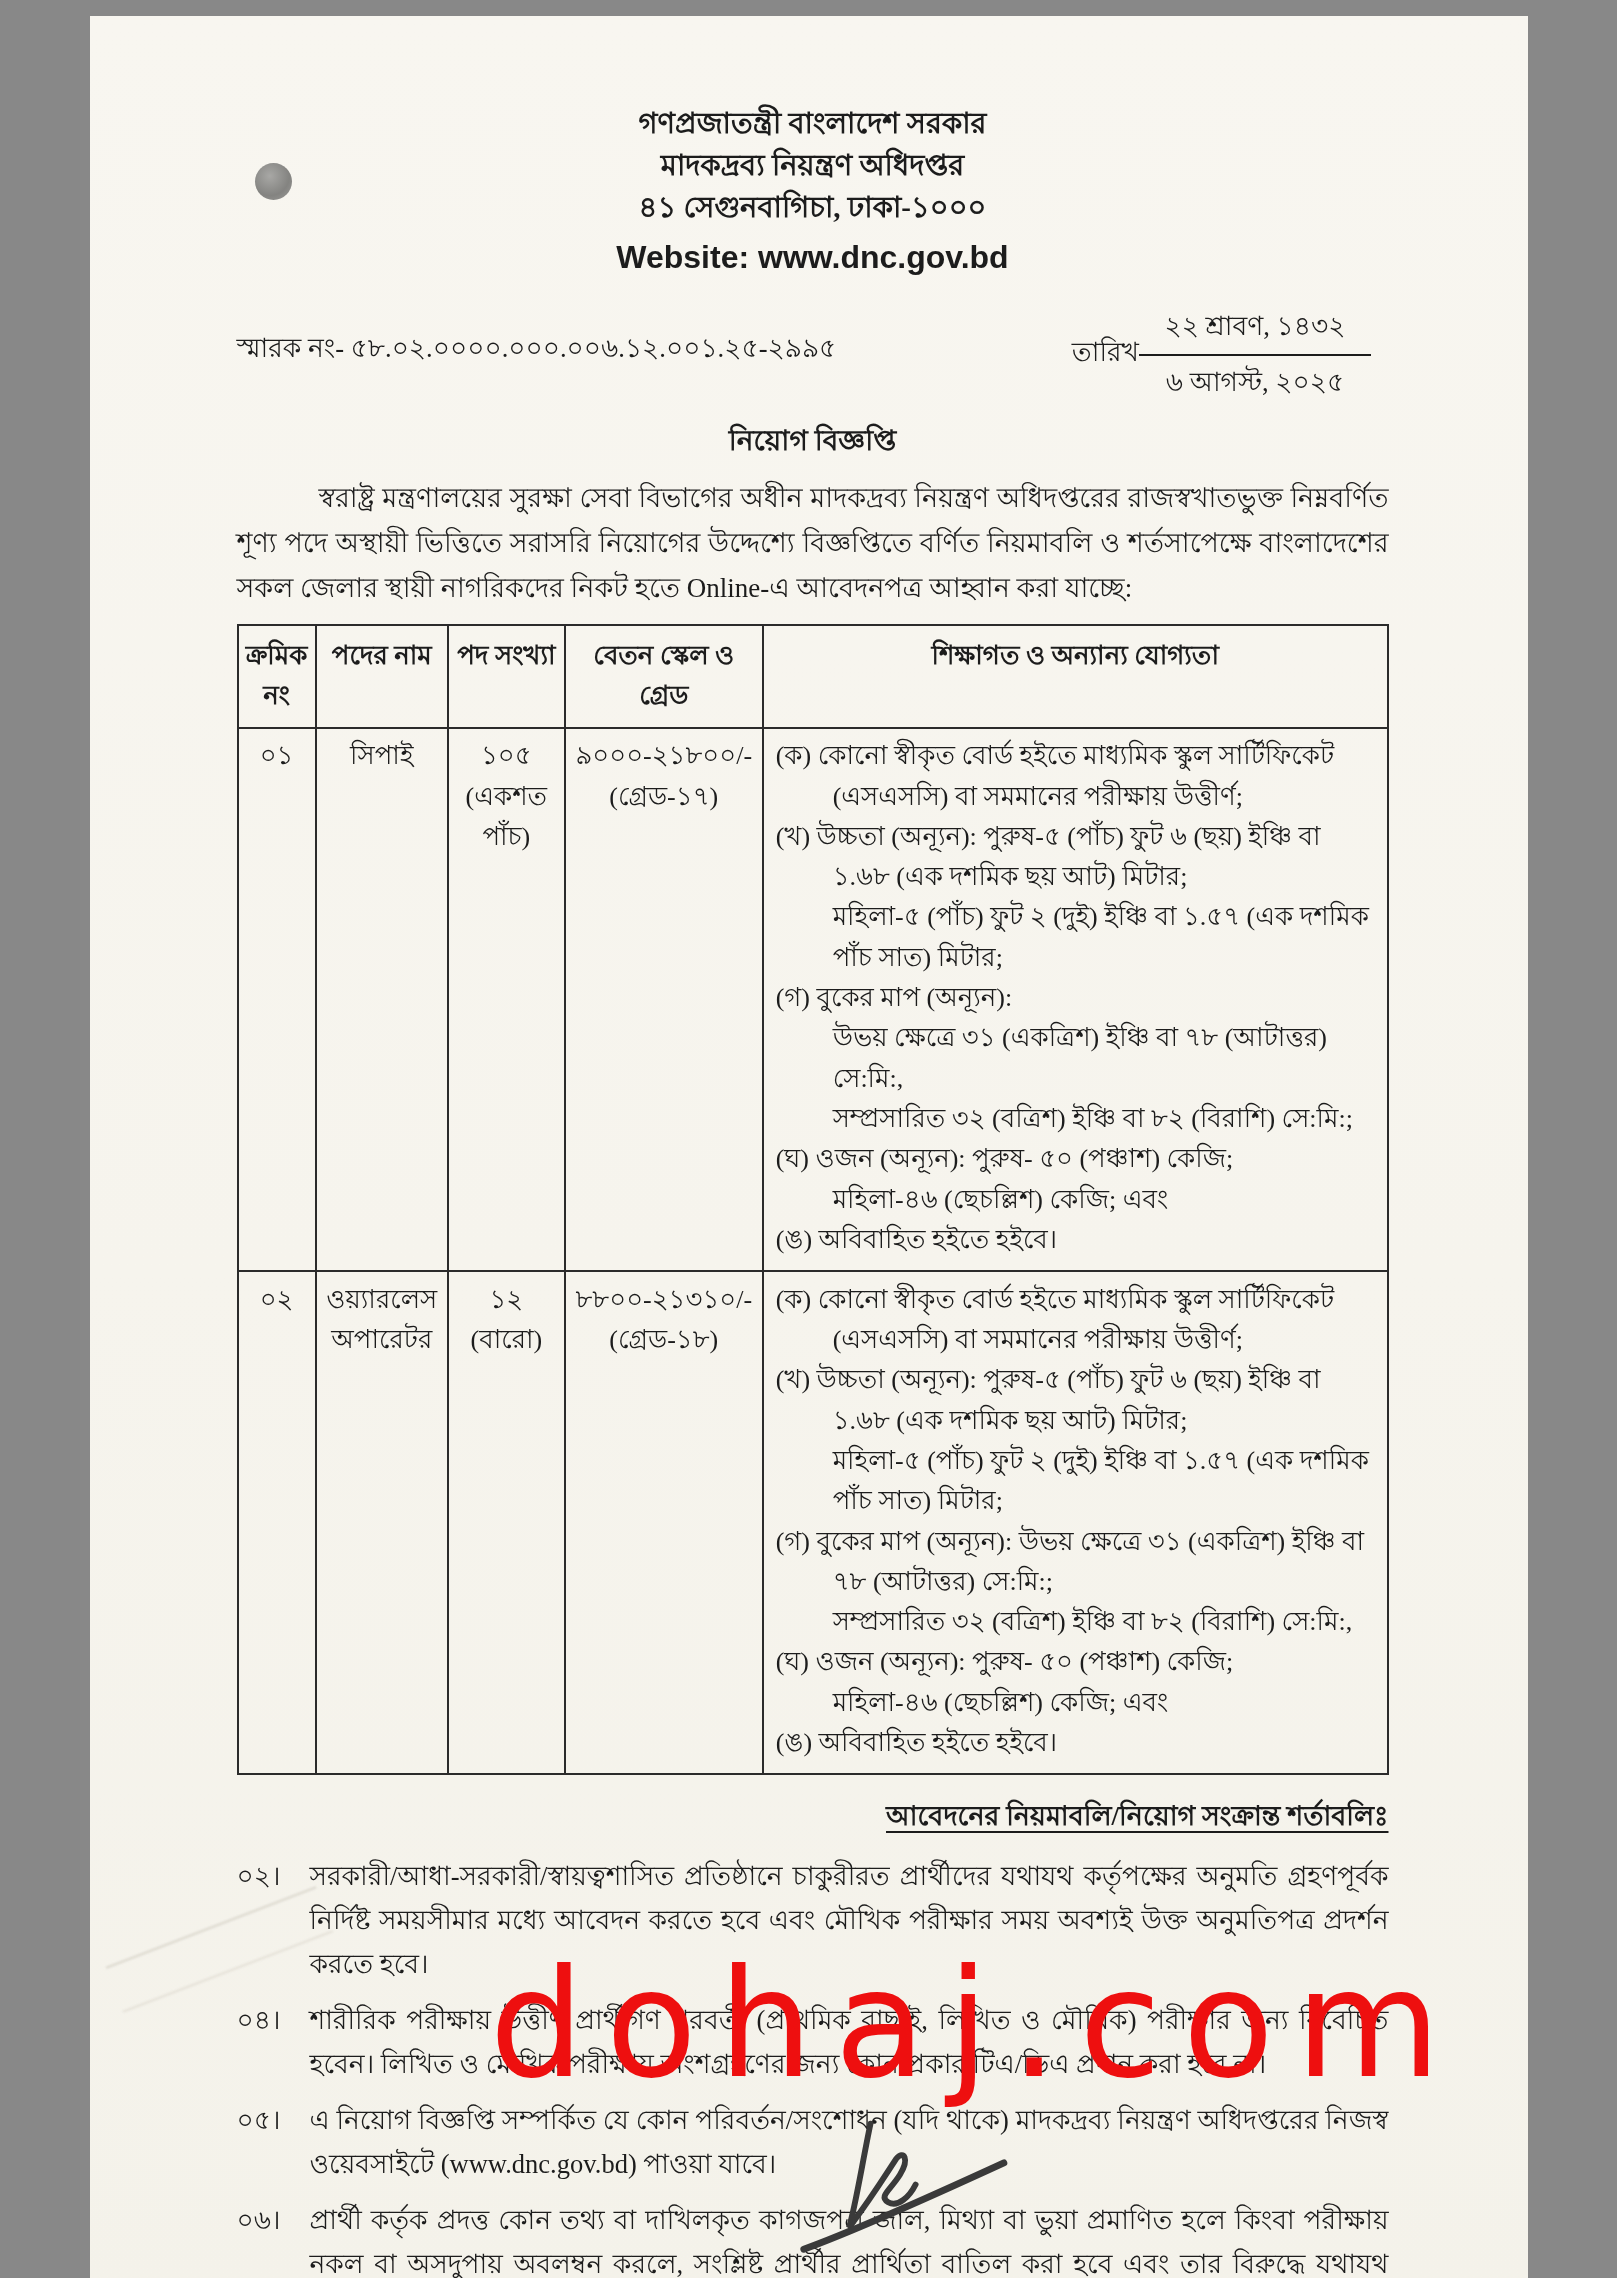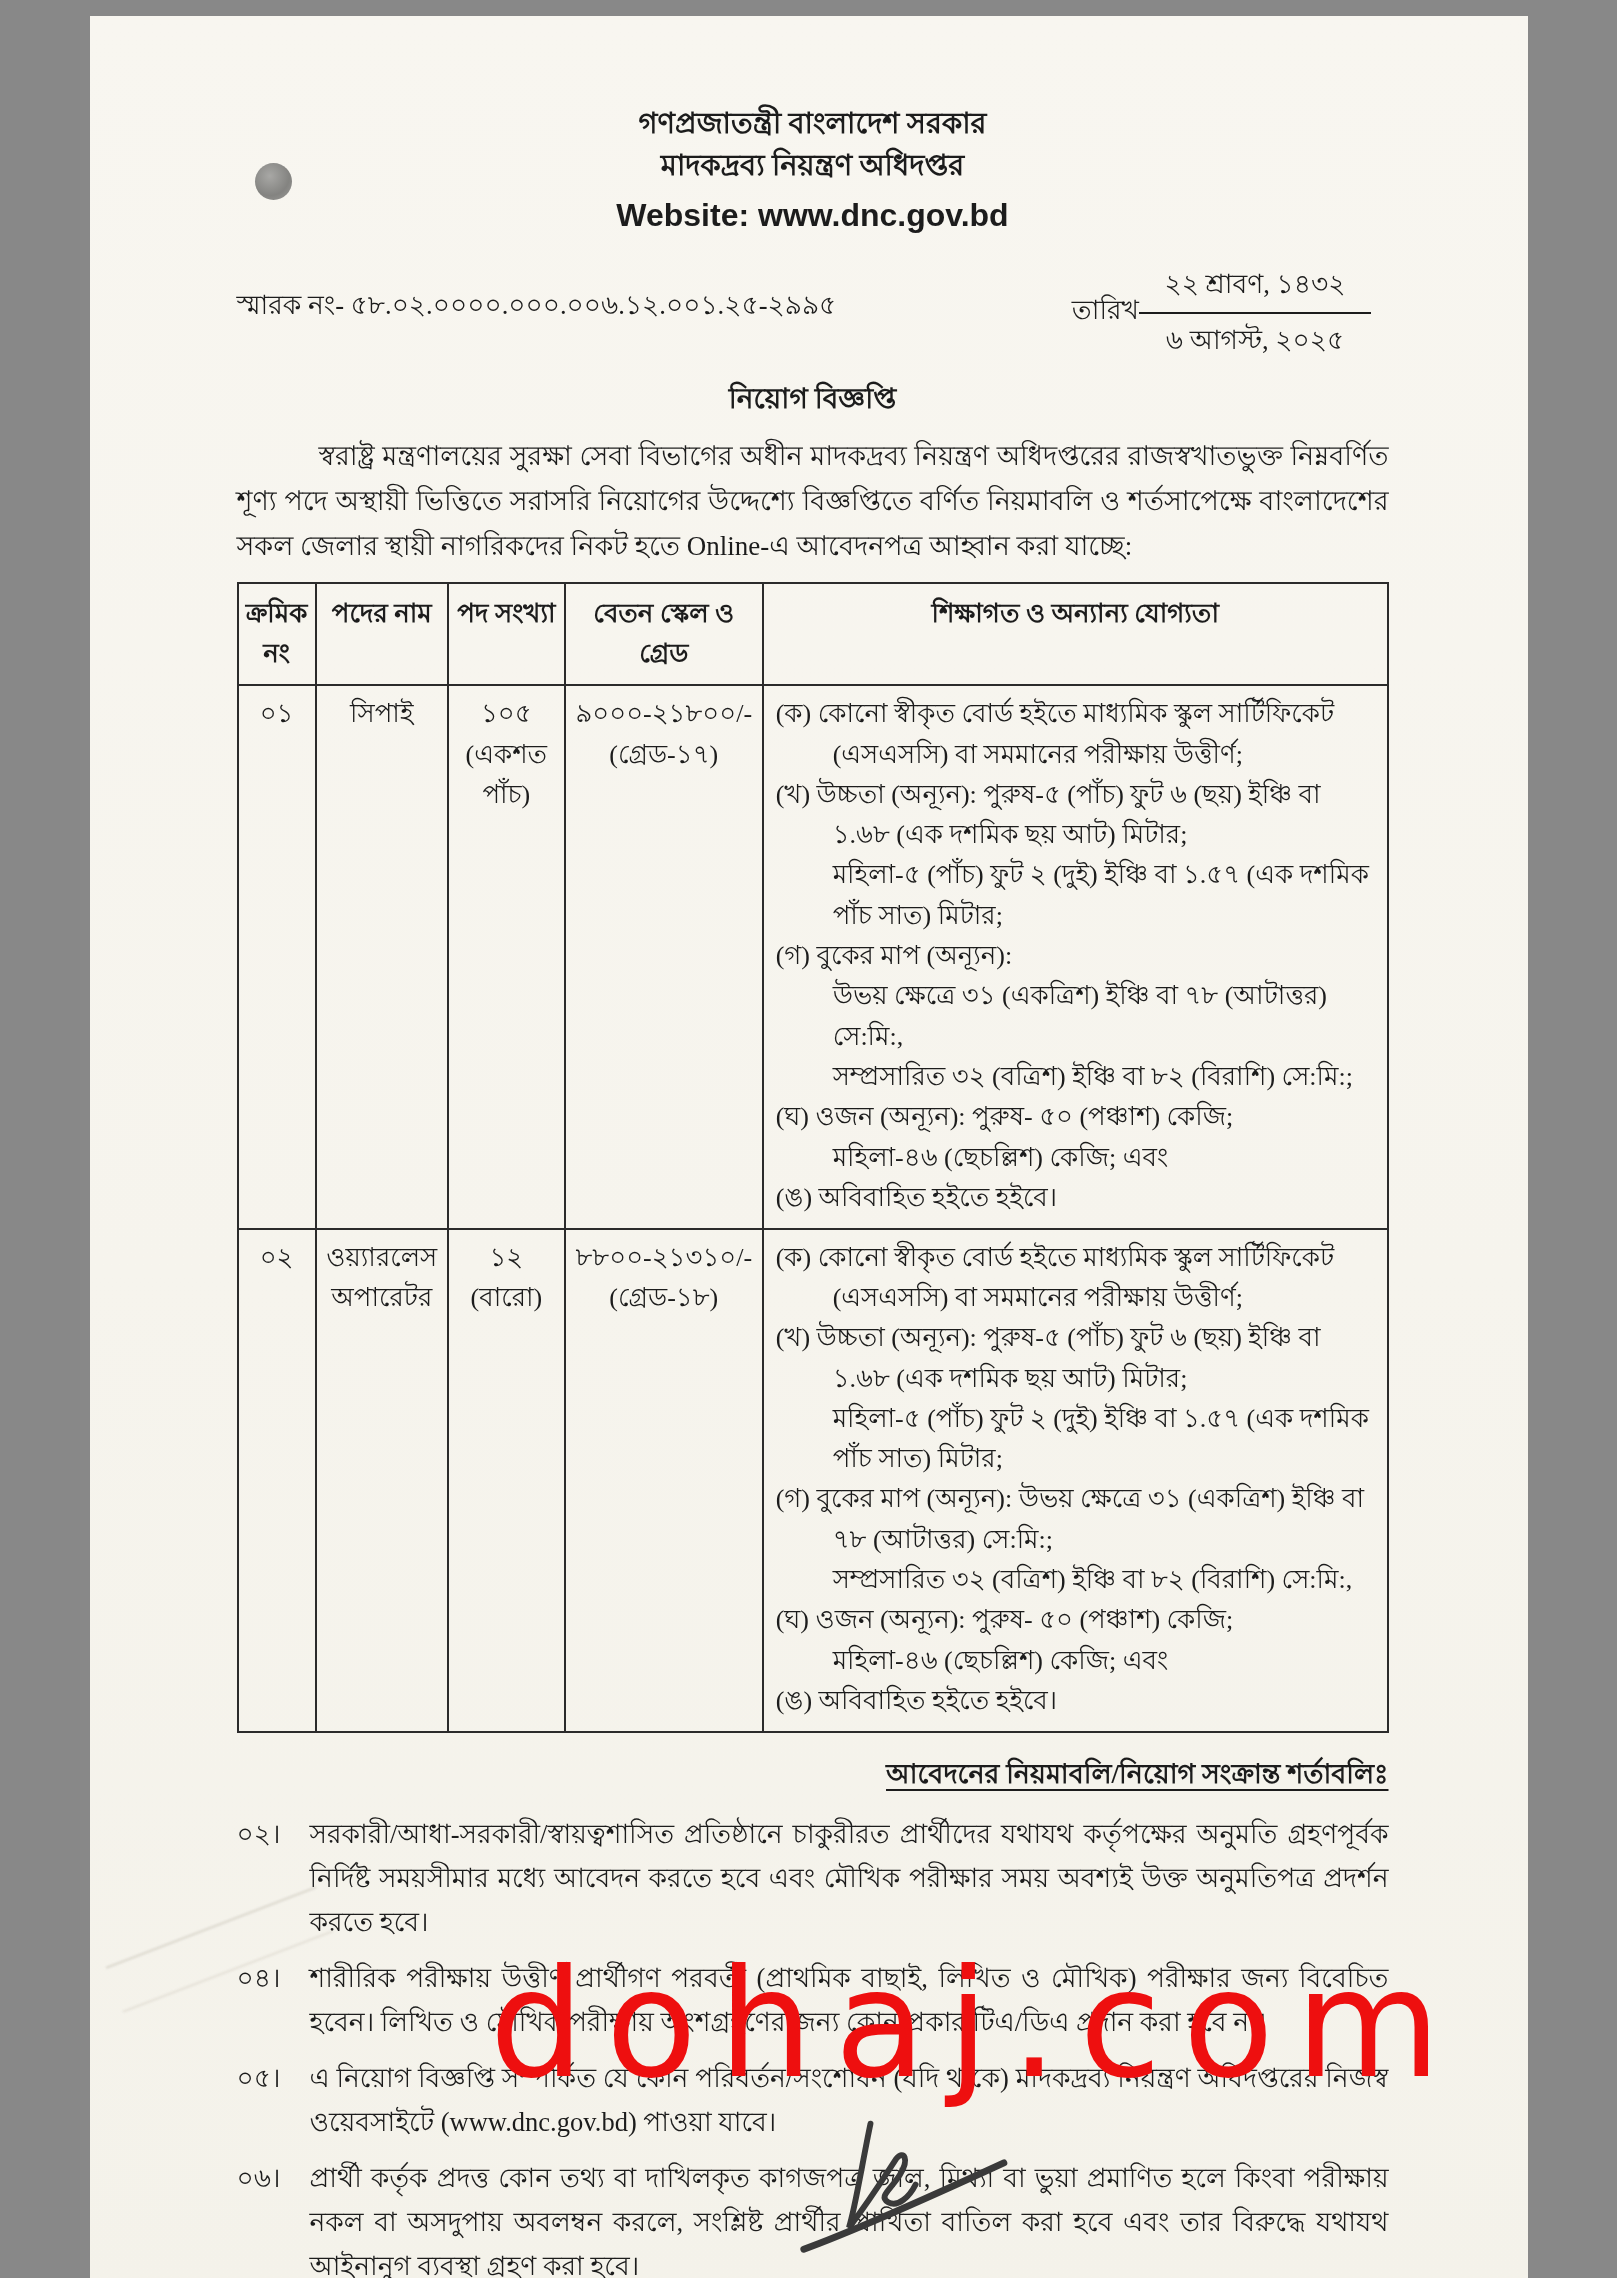--- a/index.html
+++ b/index.html
@@ -95,20 +95,21 @@
 <body>
 
 <div class="page">
   <div class="hole-punch"></div>
 
   <div class="content">
 
     <div class="hdr">
       <div class="hdr-line">গণপ্রজাতন্ত্রী বাংলাদেশ সরকার</div>
       <div class="hdr-line">মাদকদ্রব্য নিয়ন্ত্রণ অধিদপ্তর</div>
+      <div class="hdr-line">৪১ সেগুনবাগিচা, ঢাকা-১০০০</div>
       <div class="hdr-website">Website: www.dnc.gov.bd</div>
     </div>
 
     <div class="memo-row">
       <div class="memo-no">স্মারক নং- ৫৮.০২.০০০০.০০০.০০৬.১২.০০১.২৫-২৯৯৫</div>
       <div class="date-block">
         <span class="date-label">তারিখ</span>
         <span class="date-stack">
           <span class="date-top" style="display:block">২২ শ্রাবণ, ১৪৩২</span>
           <span class="date-bottom" style="display:block">৬ আগস্ট, ২০২৫</span>

